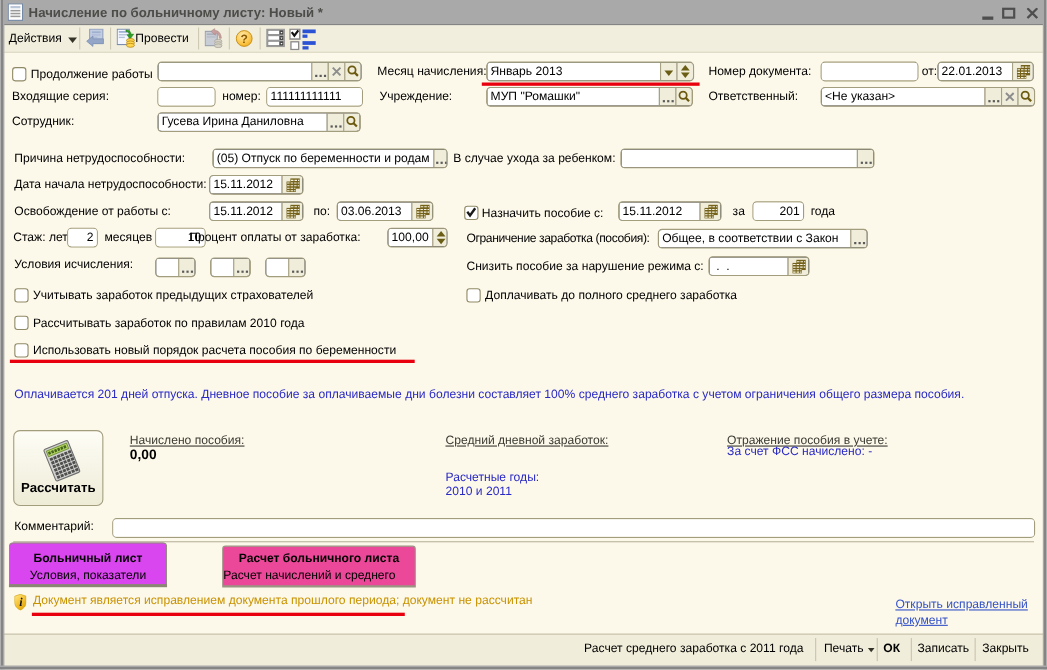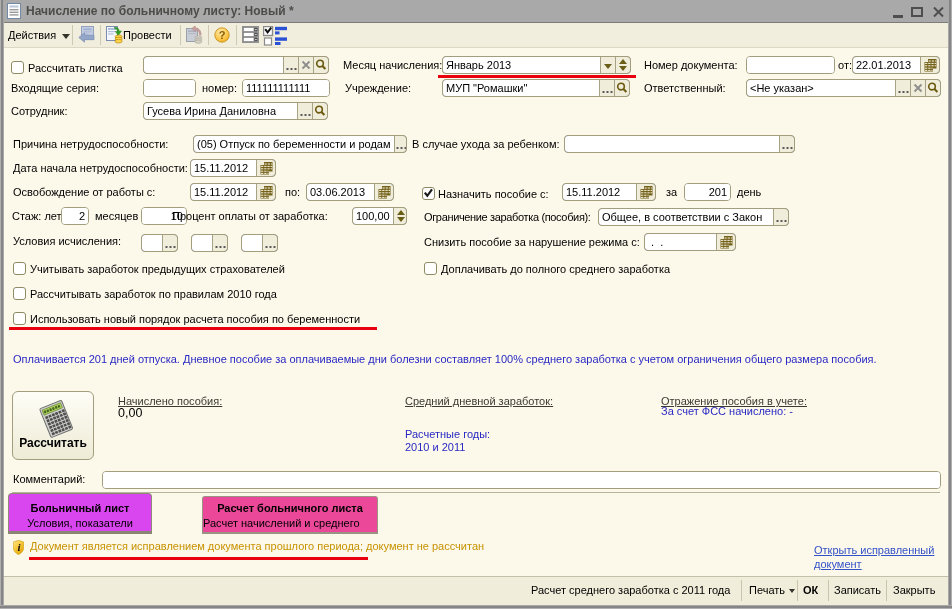--- a/index.html
+++ b/index.html
@@ -103,21 +103,21 @@
     <rect x="0.5" y="0.5" width="9" height="9" fill="#fff" stroke="#8a8a8a" stroke-width="1.4"></rect>
     <path d="M2.2 3.2 L4.6 6.4 L8.2 1.6" stroke="#111" stroke-width="2" fill="none"></path>
     <rect x="12" y="0.8" width="12" height="3.4" fill="#2b51d4"></rect>
     <rect x="12" y="5.4" width="4.5" height="3" fill="#2b51d4"></rect>
     <rect x="1.5" y="12" width="7" height="7" fill="#fff" stroke="#8a8a8a" stroke-width="1.2"></rect>
     <rect x="12" y="11.4" width="12" height="3.4" fill="#2b51d4"></rect>
     <rect x="12" y="16" width="5.5" height="3" fill="#2b51d4"></rect>
   </svg>
 
   <div class="cb" style="left:11px;top:61px"></div>
-  <div class="lb" style="left:28px;top:62px">Рассчитать листка</div>
+  <div class="lb" style="left:28px;top:62px">Продолжение работы</div>
   <div class="fld" style="left:143px;top:56px;width:186px">
     <div class="tx"></div>
     <div class="sec">
         <svg width="11" height="12" viewBox="0 0 11 12">
           <g fill="#5a5a5a">
             <rect x="0.5" y="9" width="2" height="2"></rect>
             <rect x="4.5" y="9" width="2" height="2"></rect>
             <rect x="8.5" y="9" width="2" height="2"></rect>
           </g>
         </svg>
@@ -338,21 +338,21 @@
             <line x1="1" y1="9.2" x2="8.6" y2="9.2"></line>
             <line x1="1" y1="11.4" x2="8.6" y2="11.4"></line>
           </g>
         </svg>
       </div>
   </div>
   <div class="lb" style="left:666px;top:186px">за</div>
   <div class="fld" style="left:684px;top:183px;width:47px">
       <div class="tx r">201</div>
     </div>
-  <div class="lb" style="left:737px;top:186px">день</div>
+  <div class="lb" style="left:737px;top:186px">года</div>
 
   <div class="lb" style="left:12px;top:210px">Стаж: лет</div>
   <div class="fld" style="left:61px;top:207px;width:28px">
       <div class="tx r">2</div>
     </div>
   <div class="lb" style="left:95px;top:210px">месяцев</div>
   <div class="fld" style="left:141px;top:207px;width:46px">
       <div class="tx r">10</div>
     </div>
   <div class="lb" style="left:172px;top:210px">Процент оплаты от заработка:</div>
@@ -492,21 +492,21 @@
             <rect x="21.7" y="31.3" width="2.8" height="2.6"></rect>
             <rect x="25.2" y="31.3" width="2.8" height="2.6"></rect>
             <rect x="28.8" y="31.3" width="2.8" height="2.6"></rect>
             <rect x="32.4" y="31.3" width="2.8" height="2.6"></rect>
           </g>
         </g>
       </svg>
     <div style="position:absolute;left:0;right:0;bottom:9px;text-align:center;font-weight:bold;font-size:12px">Рассчитать</div>
   </div>
   <div class="hdr" style="left:118px;top:395px">Начислено пособия:</div>
-  <div class="lb" style="left:118px;top:407px;font-weight:normal;font-size:12.5px">0,00</div>
+  <div class="lb" style="left:118px;top:407px;font-weight:bold;font-size:12.5px">0,00</div>
   <div class="hdr" style="left:405px;top:395px">Средний дневной заработок:</div>
   <div class="lb blue" style="left:405px;top:428px">Расчетные годы:</div>
   <div class="lb blue" style="left:405px;top:441px">2010 и 2011</div>
   <div class="hdr" style="left:661px;top:395px">Отражение пособия в учете:</div>
   <div class="lb blue" style="left:661px;top:405px">За счет ФСС начислено: -</div>
 
   <div class="lb" style="left:13px;top:473px">Комментарий:</div>
   <div class="fld" style="left:102px;top:471px;width:839px">
       <div class="tx"></div>
     </div>

